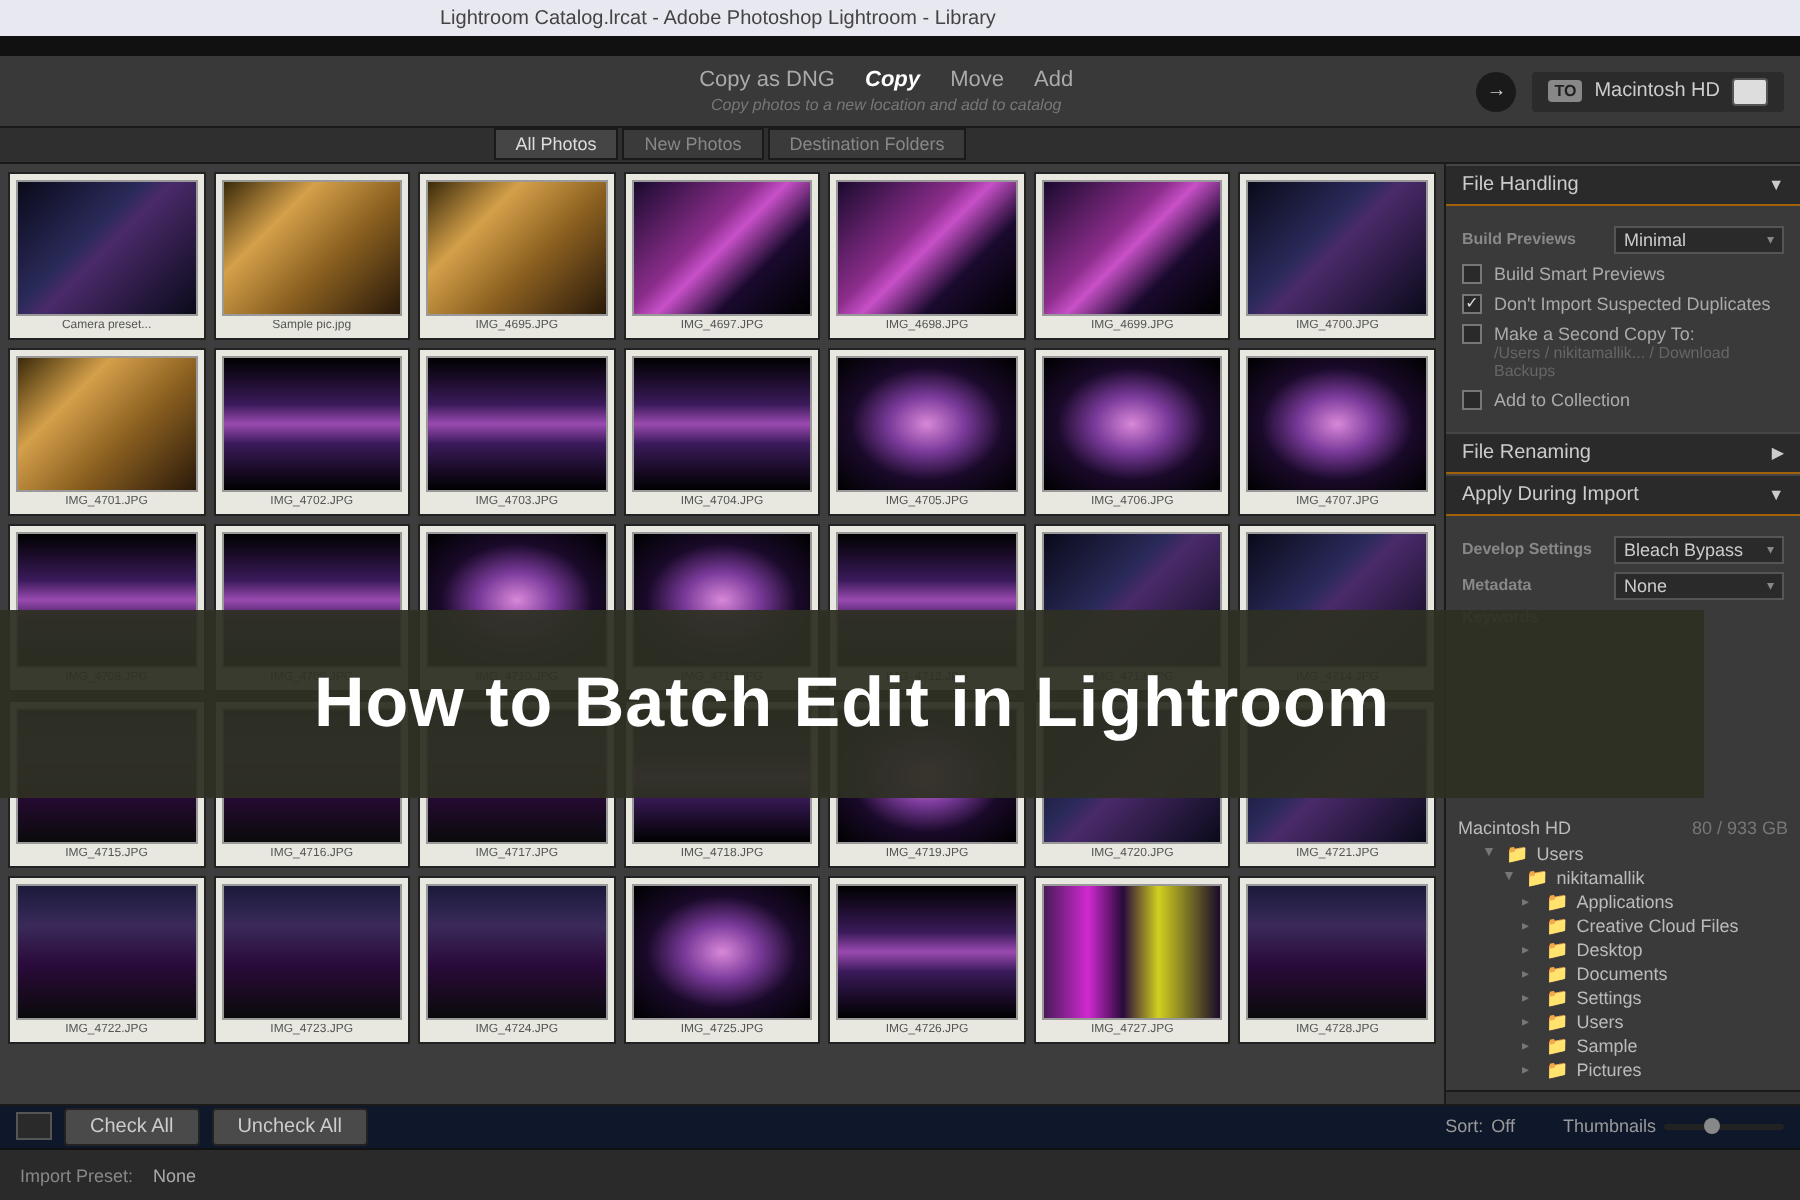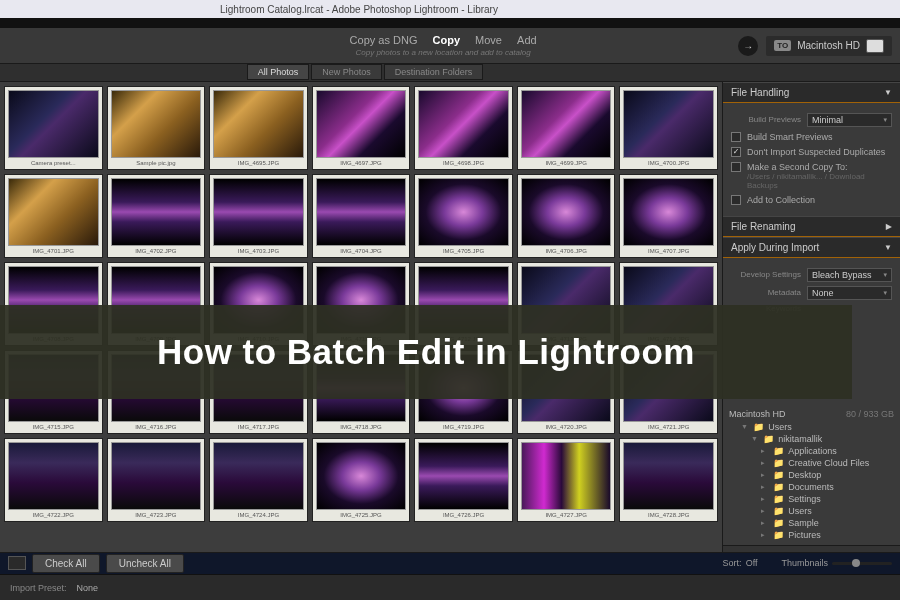--- a/index.html
+++ b/index.html
@@ -4,21 +4,21 @@
 <style>
 * { margin: 0; padding: 0; box-sizing: border-box; font-family: "Lucida Grande", "Segoe UI", Arial, sans-serif; }
 body { background: #1a1a1a; width: 900px; height: 600px; overflow: hidden; color: #ccc; font-size: 10px; }
 .titlebar { height: 18px; background: #e8e8f0; display: flex; align-items: center; padding-left: 220px; color: #444; font-size: 10px; }
 .menubar { height: 10px; background: #111; }
 .app { display: flex; flex-direction: column; height: 572px; background: #2b2b2b; }
 .topbar { height: 42px; background: #393939; display: flex; align-items: center; justify-content: space-between; padding: 0 8px; border-bottom: 1px solid #1a1a1a; }
 .copy-modes { text-align: center; flex: 1; }
 .copy-modes .modes { font-size: 11px; color: #aaa; }
 .copy-modes .modes span { margin: 0 6px; cursor: pointer; }
-.copy-modes .modes .active { color: #fff; font-weight: bold; }
+.copy-modes .modes .active { color: #fff; font-weight: bold; font-style: italic; }
 .copy-modes .sub { font-size: 8px; color: #777; margin-top: 2px; font-style: italic; }
 .dest { display: flex; align-items: center; gap: 8px; }
 .dest-arrow { width: 20px; height: 20px; border-radius: 50%; background: #1a1a1a; display: flex; align-items: center; justify-content: center; color: #ccc; }
 .dest-label { display: flex; align-items: center; gap: 6px; background: #2b2b2b; padding: 3px 8px; border-radius: 2px; }
 .hd-badge { background: #888; color: #222; font-size: 8px; padding: 1px 3px; border-radius: 2px; font-weight: bold; }
 .hd-icon { width: 18px; height: 14px; background: #ddd; border: 1px solid #555; border-radius: 2px; }
 .tabs-bar { height: 20px; background: #2f2f2f; display: flex; align-items: center; justify-content: center; gap: 2px; border-bottom: 1px solid #1a1a1a; padding: 0 180px 0 10px; }
 .tab { padding: 2px 10px; font-size: 9px; color: #888; background: #3a3a3a; border: 1px solid #1a1a1a; cursor: pointer; }
 .tab.active { color: #ddd; background: #454545; }
 .main { display: flex; height: 470px; }
@@ -33,21 +33,21 @@
 .img.dark { background: linear-gradient(135deg, #0a0a1a 0%, #2a2a5a 40%, #4a2a6a 50%, #0a0a1a 100%); }
 .img.stage { background: linear-gradient(180deg, #000 0%, #3a1a5a 35%, #9a4ab0 50%, #3a1a5a 65%, #000 100%); }
 .img.stage2 { background: radial-gradient(ellipse at center, #d888d8 0%, #7a3a9a 30%, #1a0a2a 60%, #000 100%); }
 .img.crowd { background: linear-gradient(180deg, #1a1a3a 0%, #3a2a5a 30%, #2a0a3a 60%, #0a0a0a 100%); }
 .img.band { background: linear-gradient(90deg, #4a1a5a 0%, #d02ad0 25%, #2a0a3a 45%, #d0d020 65%, #1a0a2a 100%); }
 .side { width: 178px; background: #3a3a3a; border-left: 1px solid #1a1a1a; overflow-y: auto; }
 .panel-hdr { background: #2a2a2a; padding: 4px 8px; font-size: 10px; color: #ccc; display: flex; justify-content: space-between; align-items: center; border-top: 1px solid #454545; border-bottom: 1px solid #a16207; cursor: pointer; }
 .panel-hdr .tri { font-size: 8px; }
 .panel-body { padding: 6px 8px; }
 .row { display: flex; align-items: center; margin: 4px 0; font-size: 9px; color: #aaa; }
-.row label { flex: 0 0 70px; text-align: right; margin-right: 6px; font-size: 8px; color: #888; }
+.row label { flex: 0 0 70px; margin-right: 6px; font-size: 8px; color: #888; font-weight: bold; }
 .sel { flex: 1; background: #2a2a2a; border: 1px solid #555; color: #ccc; padding: 1px 4px; font-size: 9px; height: 14px; display: flex; align-items: center; justify-content: space-between; cursor: pointer; }
 .sel::after { content: "▾"; font-size: 7px; color: #888; }
 .chkrow { display: flex; align-items: flex-start; margin: 5px 0; font-size: 9px; color: #aaa; gap: 6px; }
 .chkbox { width: 10px; height: 10px; border: 1px solid #777; background: #2a2a2a; flex-shrink: 0; display: flex; align-items: center; justify-content: center; font-size: 8px; color: #ddd; cursor: pointer; }
 .tree { font-size: 9px; color: #bbb; padding: 4px 6px; }
 .tree-hdr { display: flex; justify-content: space-between; padding: 2px 0; }
 .tree ul { list-style: none; padding-left: 12px; }
 .tree li { padding: 1px 0; display: flex; align-items: center; gap: 4px; cursor: pointer; }
 .tree .t { color: #777; font-size: 7px; width: 8px; }
 .tree .fo { color: #888; font-size: 9px; }

